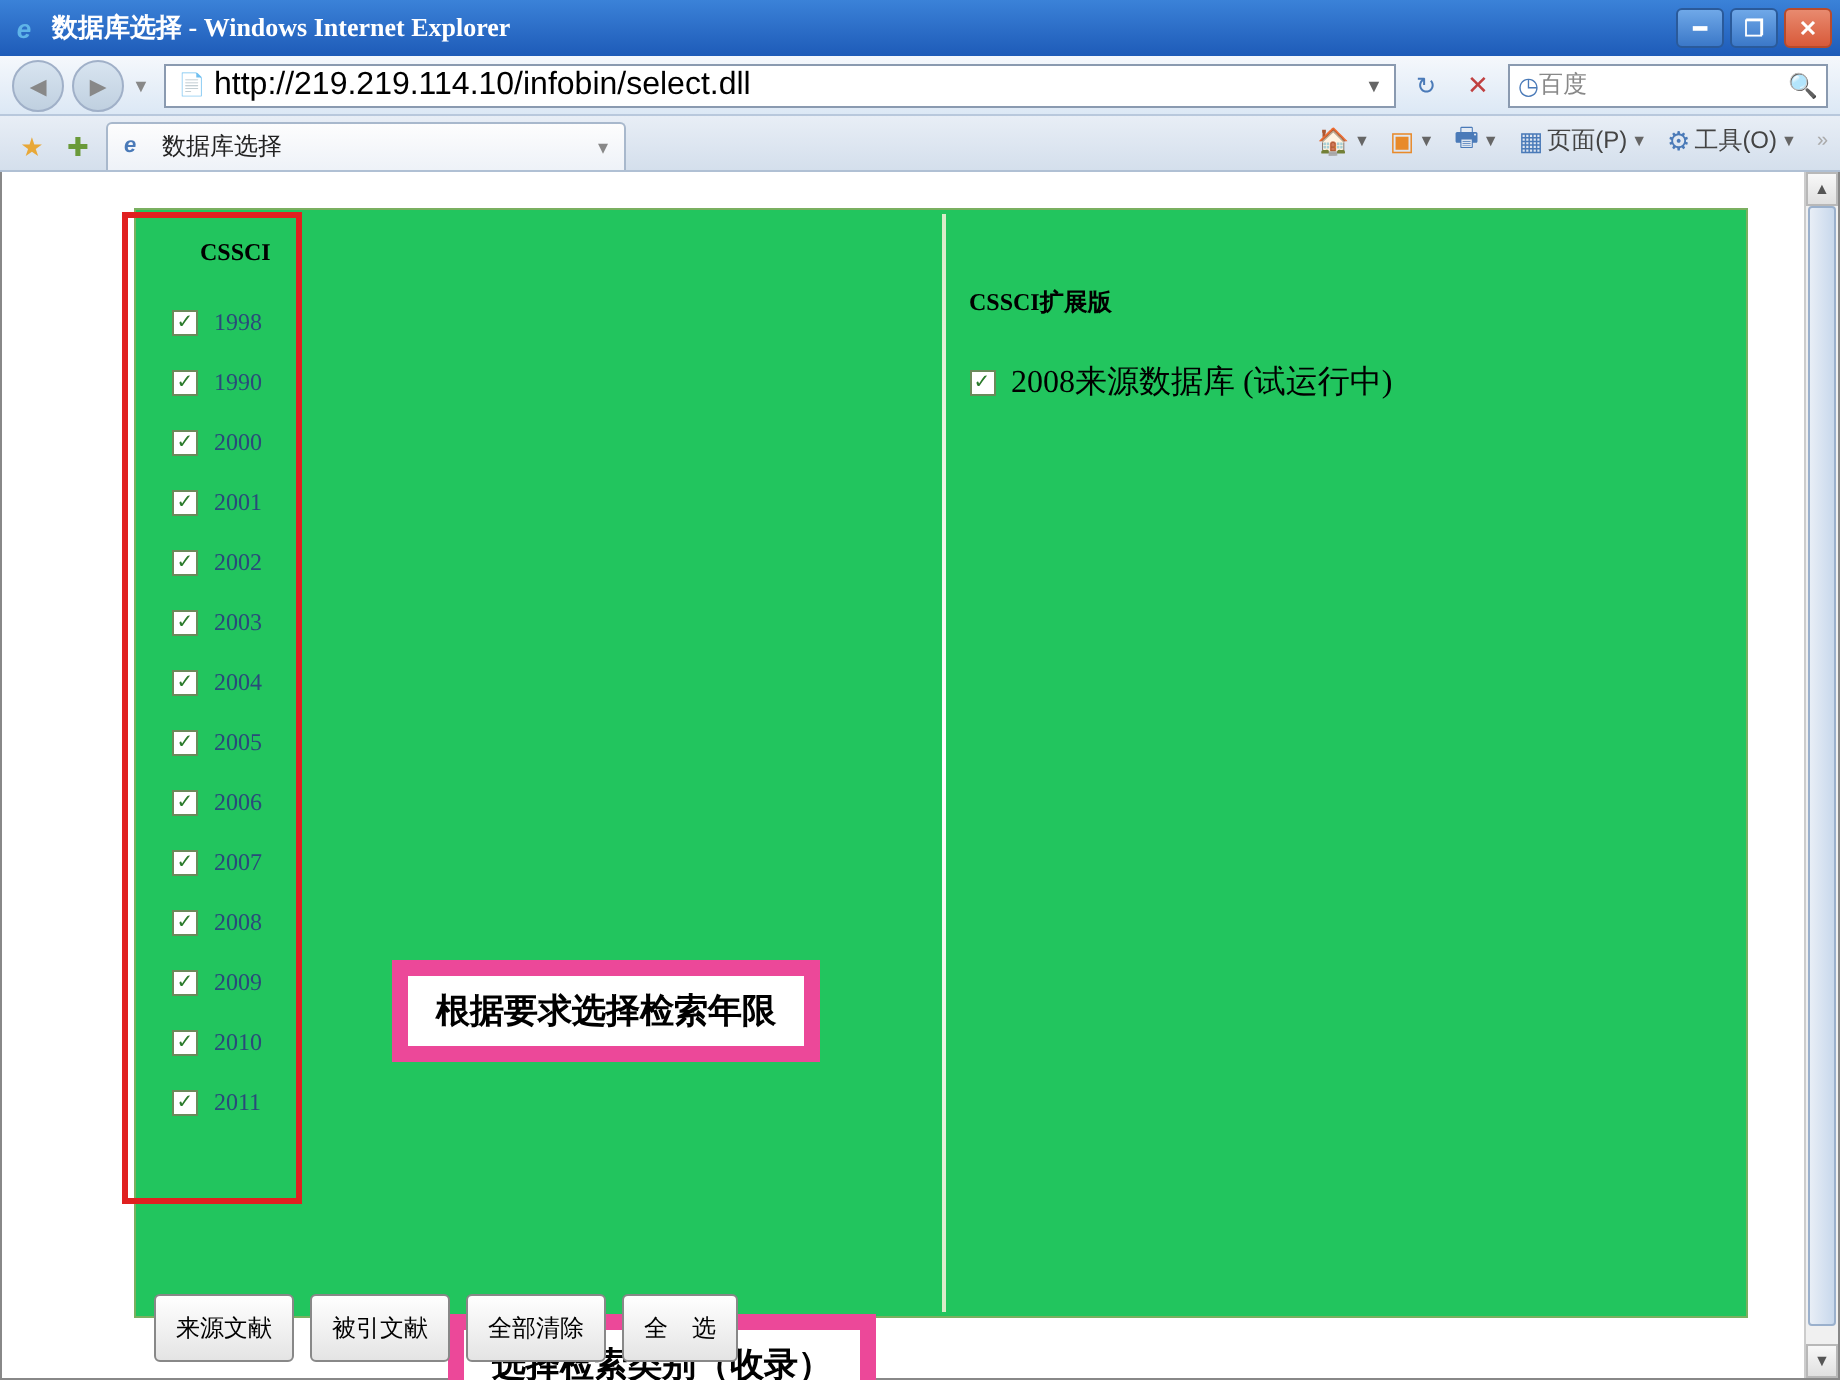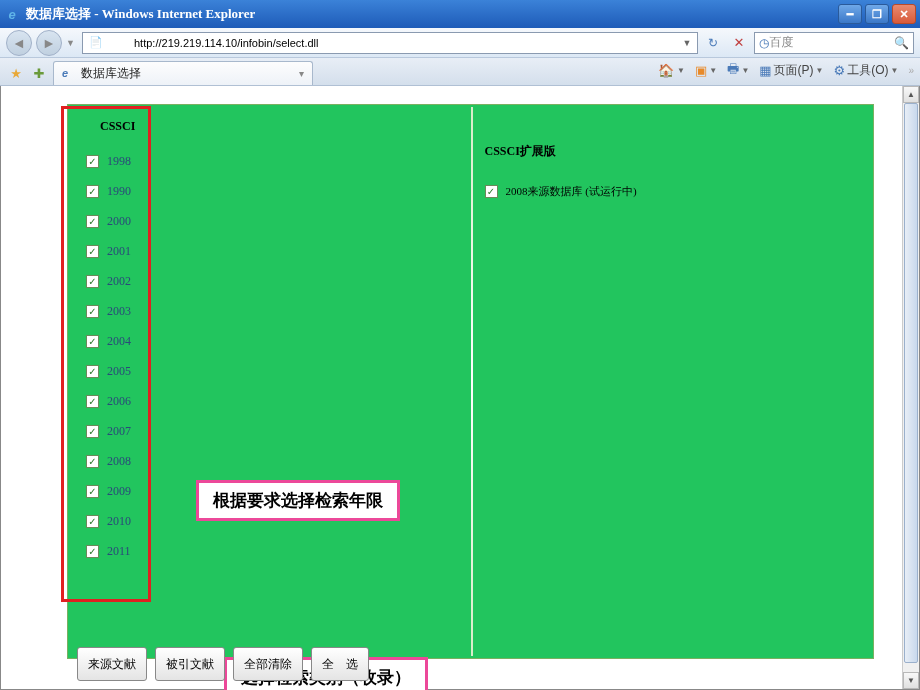--- a/index.html
+++ b/index.html
@@ -12,21 +12,21 @@
 .win-buttons { display: flex; gap: 3px; }
 .win-btn { width: 24px; height: 20px; background: linear-gradient(to bottom, #6fa8e8, #3b78c8); border: 1px solid #2a5a9a; border-radius: 3px; display: flex; align-items: center; justify-content: center; color: #fff; font-size: 11px; cursor: pointer; }
 .win-btn.close { background: linear-gradient(to bottom, #e88a6f, #d85a3a); border-color: #b84a2a; }
 
 
 .navbar { height: 30px; background: linear-gradient(to bottom, #f5f8fc, #dce8f5); border-bottom: 1px solid #b8c8dc; display: flex; align-items: center; padding: 0 6px; gap: 4px; }
 .nav-arrow { width: 26px; height: 26px; border-radius: 50%; background: linear-gradient(to bottom, #d8e4f0, #c0d0e0); border: 1px solid #a0b0c8; display: flex; align-items: center; justify-content: center; color: #888; font-size: 14px; cursor: pointer; }
 .nav-split { width: 12px; color: #888; font-size: 9px; }
 .url-bar { flex: 1; height: 22px; background: #fff; border: 1px solid #8a9ab0; display: flex; align-items: center; padding: 0 2px; }
 .url-icon { width: 16px; height: 16px; margin: 0 3px; display: inline-flex; align-items: center; justify-content: center; color: #4a7ab8; font-size: 11px; }
-.url-text { flex: 1; font-family: Tahoma, sans-serif; font-size: 11px; color: #000; margin-left: 27px; }
+.url-text { flex: 1; font-family: Tahoma, sans-serif; font-size: 16px; color: #000; }
 .url-drop { width: 16px; color: #666; font-size: 9px; text-align: center; }
 .refresh-btn, .stop-btn { width: 22px; height: 22px; display: flex; align-items: center; justify-content: center; color: #4a7ab8; cursor: pointer; font-size: 12px; }
 .stop-btn { color: #c04040; font-size: 13px; }
 .search-box { width: 160px; height: 22px; background: #fff; border: 1px solid #8a9ab0; display: flex; align-items: center; padding: 0 4px; }
 .search-text { flex: 1; color: #888; font-family: SimSun; }
 .search-icon { color: #4a7ab8; font-size: 12px; }
 
 
 .tabbar { height: 28px; background: linear-gradient(to bottom, #e8eef6, #d4dfec); border-bottom: 1px solid #b0c0d4; display: flex; align-items: flex-end; padding: 0 6px; }
 .fav-strip { display: flex; align-items: center; gap: 3px; margin-right: 4px; padding-bottom: 3px; }
@@ -52,27 +52,27 @@
 .divider { position: absolute; left: 50%; top: 2px; bottom: 2px; width: 2px; background: linear-gradient(to bottom, #d8ecc8, #fff, #d8ecc8); }
 
 .col-left { position: absolute; left: 0; top: 0; width: 50%; padding: 14px 0 0 18px; }
 .col-right { position: absolute; right: 0; top: 0; width: 50%; padding: 38px 3px 0 14px; }
 .section-title { font-weight: bold; font-size: 12px; color: #000; margin-left: 14px; margin-bottom: 12px; font-family: SimSun, serif; }
 .section-title-r { font-weight: bold; font-size: 12px; color: #000; margin-bottom: 16px; font-family: SimSun, serif; }
 
 .year-item { display: flex; align-items: center; gap: 8px; height: 30px; }
 .cb { width: 13px; height: 13px; background: #fff; border: 1px solid #6a8a5a; display: flex; align-items: center; justify-content: center; color: #2a7a2a; font-size: 10px; cursor: pointer; }
 .year-label { color: #2a4a7a; font-size: 12px; font-family: Tahoma; }
-.ext-label { color: #000; font-size: 11px; font-family: SimSun; }
+.ext-label { color: #000; font-size: 16px; font-family: SimSun; }
 
 
 .red-box { position: absolute; border: 3px solid #e02020; pointer-events: none; }
 .red-box.box-years { left: 60px; top: 20px; width: 90px; height: 496px; }
 
-.orange-call { position: absolute; background: #fff; border: 3px solid #ec4899; padding: 6px 14px; font-family: KaiTi, SimSun, serif; font-size: 17px; font-weight: bold; color: #000; }
+.orange-call { position: absolute; background: #fff; border: 8px solid #ec4899; padding: 6px 14px; font-family: KaiTi, SimSun, serif; font-size: 17px; font-weight: bold; color: #000; }
 .call1 { left: 195px; top: 394px; }
 .call2 { left: 223px; top: 571px; }
 
 
 .bottom-buttons { position: absolute; left: 76px; bottom: 8px; display: flex; gap: 8px; }
 .btn { height: 20px; padding: 16px 10px; background: linear-gradient(to bottom, #fff, #e4e4e4); border: 1px solid #888; border-radius: 3px; font-size: 12px; font-family: SimSun; cursor: pointer; display: flex; align-items: center; }
 </style>
 </head>
 <body>
 

